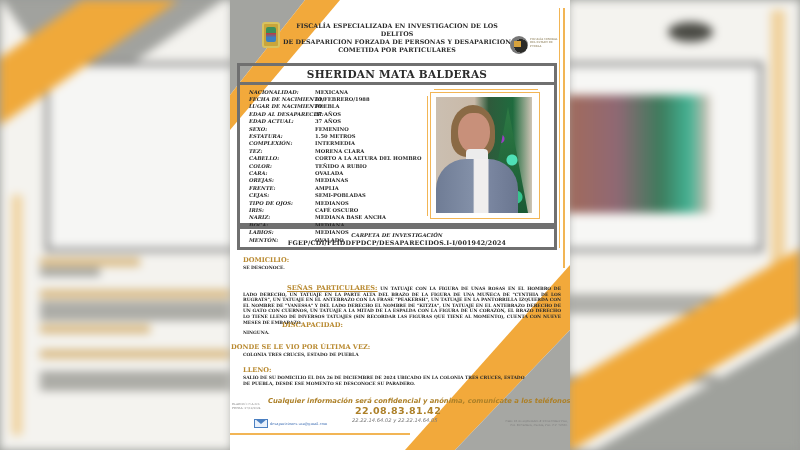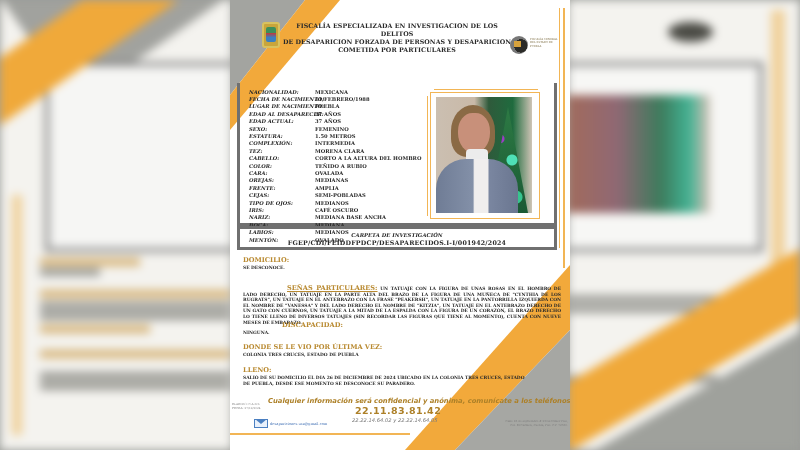--- a/index.html
+++ b/index.html
@@ -131,20 +131,23 @@
     <div class="crest"></div>
     <div class="hdr-title">
       <div>FISCALÍA ESPECIALIZADA EN INVESTIGACION DE LOS DELITOS</div>
       <div>DE DESAPARICION FORZADA DE PERSONAS Y DESAPARICION</div>
       <div>COMETIDA POR PARTICULARES</div>
     </div>
     <div class="fge-logo"></div>
     <div class="fge-text">FISCALÍA GENERAL DEL ESTADO DE PUEBLA</div>
   </div>
 
+  <div class="name-box">
+    <span>SHERIDAN MATA BALDERAS</span>
+  </div>
   <div class="data-box"></div>
 
   <div class="fields">
     <div class="row">
         <span class="lab">NACIONALIDAD:</span>
         <span class="val">MEXICANA</span>
       </div>
     <div class="row">
         <span class="lab">FECHA DE NACIMIENTO:</span>
         <span class="val">11/FEBRERO/1988</span>
@@ -246,29 +249,29 @@
   <div class="sec-text" style="left:13px;top:265px;">SE DESCONOCE.</div>
 
   <div class="senas">
     <span class="st">SEÑAS PARTICULARES:</span>
     <span>UN TATUAJE CON LA FIGURA DE UNAS ROSAS EN EL HOMBRO DE LADO DERECHO, UN TATUAJE EN LA PARTE ALTA DEL BRAZO DE LA FIGURA DE UNA MUÑECA DE "CYNTHIA DE LOS RUGRATS", UN TATUAJE EN EL ANTEBRAZO CON LA FRASE "PEAKERSH", UN TATUAJE EN LA PANTORRILLA IZQUIERDA CON EL NOMBRE DE "VANESSA" Y DEL LADO DERECHO EL NOMBRE DE "KITZIA", UN TATUAJE EN EL ANTEBRAZO DERECHO DE UN GATO CON CUERNOS, UN TATUAJE A LA MITAD DE LA ESPALDA CON LA FIGURA DE UN CORAZÓN, EL BRAZO DERECHO LO TIENE LLENO DE DIVERSOS TATUAJES (SIN RECORDAR LAS FIGURAS QUE TIENE AL MOMENTO), CUENTA CON NUEVE MESES DE EMBARAZO.</span>
   </div>
 
   <div class="sec-title" style="left:13px;top:321px;padding-left:39px;">DISCAPACIDAD:</div>
   <div class="sec-text" style="left:13px;top:330px;">NINGUNA.</div>
 
-  <div class="sec-title" style="left:13px;top:343px;text-align:right;">DONDE SE LE VIO POR ÚLTIMA VEZ:</div>
+  <div class="sec-title" style="left:1px;top:343px;text-align:right;">DONDE SE LE VIO POR ÚLTIMA VEZ:</div>
   <div class="sec-text" style="left:13px;top:352px;">COLONIA TRES CRUCES, ESTADO DE PUEBLA</div>
 
   <div class="sec-title" style="left:13px;top:366px;">LLENO:</div>
   <div class="sec-text" style="left:13px;top:375px;width:290px;">SALIÓ DE SU DOMICILIO EL DIA 26 DE DICIEMBRE DE 2024 UBICADO EN LA COLONIA TRES CRUCES, ESTADO DE PUEBLA, DESDE ESE MOMENTO SE DESCONOCE SU PARADERO.</div>
 
   <div class="info">
     <div class="line1">Cualquier información será confidencial y anónima, comunícate a los teléfonos:</div>
-    <div class="main-phone">22.11.83.81.42</div>
+    <div class="main-phone">22.08.83.81.42</div>
     <div class="alt-phone">22.22.14.64.02 y 22.22.14.64.05</div>
   </div>
 
   <div class="elab">
     <div>ELABORÓ: C.A.R.S.</div>
     <div>FECHA: 27/12/2024</div>
   </div>
 
   <div class="mail">
     <div class="env"></div>

